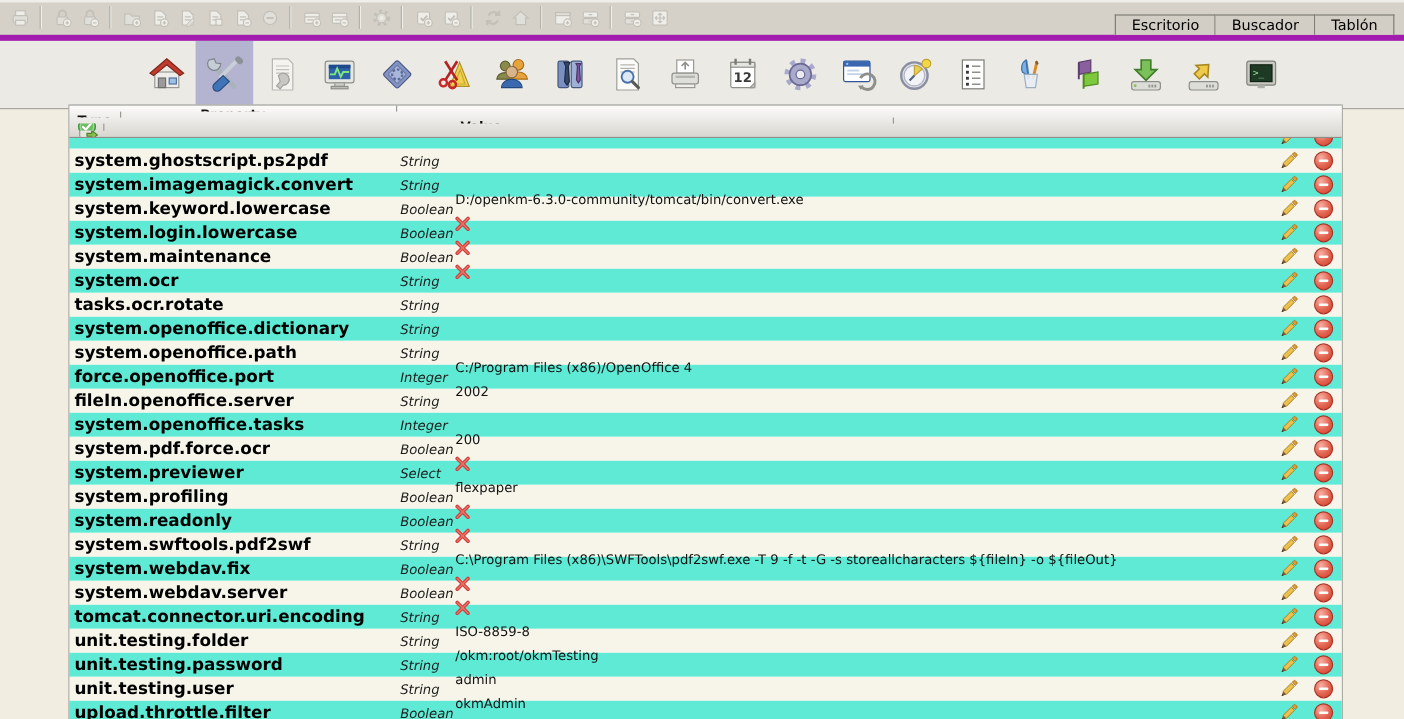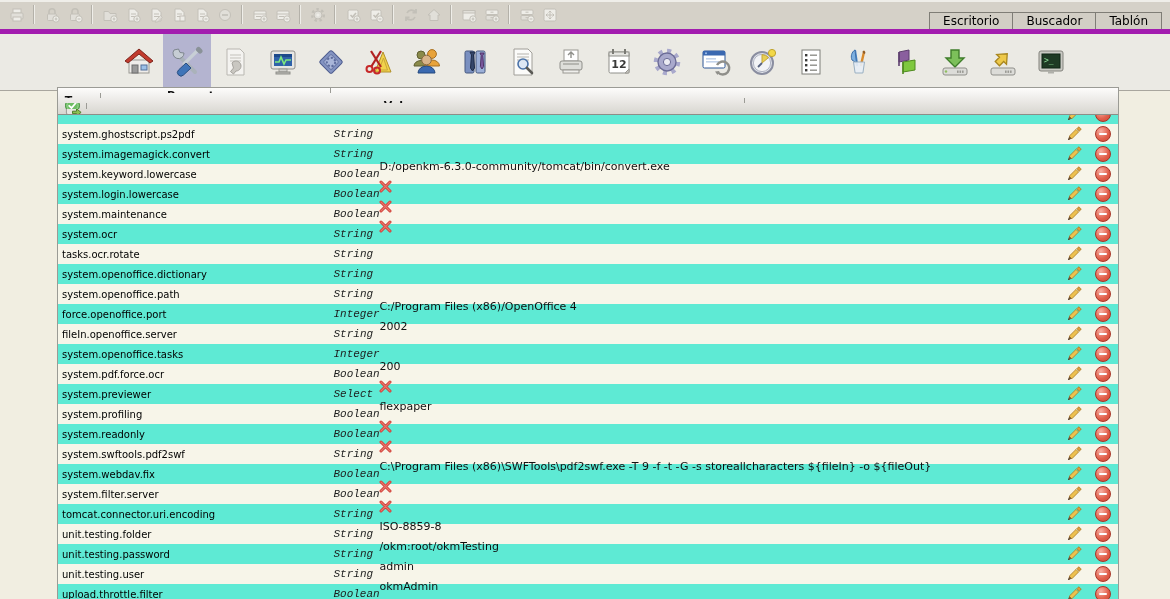--- a/index.html
+++ b/index.html
@@ -47,22 +47,22 @@
   }
   .th-prop{width:273px;}
   .th-type{width:43px;}
   .th-value{width:687px;}
   .th-edit{width:29px;display:flex;align-items:center;justify-content:center;}
   .th-del{width:30px;display:flex;align-items:center;justify-content:center;border-right:none;}
   .trow{display:flex;height:20px;align-items:center;}
   .trow.blue{background:#5eead4;}
   .trow.cream{background:#F7F5E9;}
   .td{box-sizing:border-box;}
-  .td-prop{width:273px;padding-left:4px;font-weight:normal;font-size:10px;color:#000;white-space:nowrap;overflow:hidden;}
-  .td-type{width:43px;padding-left:3px;font-size:11px;font-style:italic;color:#1c1c1c;white-space:nowrap;font-family:Liberation Mono, monospace;}
+  .td-prop{width:273px;padding-left:4px;font-weight:bold;font-size:14px;color:#000;white-space:nowrap;overflow:hidden;}
+  .td-type{width:43px;padding-left:3px;font-size:11px;font-style:italic;color:#1c1c1c;white-space:nowrap;}
   .td-value{width:687px;padding-left:6px;font-size:11px;color:#111;white-space:nowrap;overflow:hidden;display:flex;align-items:center;margin-top:24px;}
   .td-edit{width:29px;display:flex;justify-content:center;cursor:pointer;}
   .td-del{width:30px;display:flex;justify-content:center;cursor:pointer;}
   .clip{overflow:hidden;}
   .clip.p-top{height:9px;}
   .clip.p-top .trow{margin-top:-11px;}
   .clip.p-bottom{height:7px;}
   .minus-ic{
     width:14px;height:14px;border-radius:50%;
     background:radial-gradient(circle at 35% 30%, #f7b0a4, #e2614d 55%, #cc4433);
@@ -812,21 +812,21 @@
       <path d="M10.8 2.6 L12 1.4 a1.1 1.1 0 0 1 1.6 0 l1 1 a1.1 1.1 0 0 1 0 1.6 L13.4 5.2 Z" fill="#e09a3c" stroke="#a8791f" stroke-width="0.8"></path>
       <path d="M3.2 10.2 L5.8 12.8 L2 14 Z" fill="#7a5a36"></path>
       <path d="M2.9 12.3 L2 14 l1.8 -0.6 Z" fill="#3a2a18"></path>
           </svg>
         </div>
     <div class="td td-del">
           <div class="minus-ic"></div>
         </div>
   </div>
       <div class="trow cream">
-    <div class="td td-prop">system.filter.server</div>
+    <div class="td td-prop">system.webdav.server</div>
     <div class="td td-type">Boolean</div>
     <div class="td td-value">
           <svg width="13" height="13" viewBox="0 0 13 13">
             <path d="M2 2 L11 11 M11 2 L2 11" stroke="#cf3d36" stroke-width="3" stroke-linecap="round"></path>
             <path d="M2 2 L11 11 M11 2 L2 11" stroke="#e8746b" stroke-width="1.2" stroke-linecap="round"></path>
           </svg>
         </div>
     <div class="td td-edit">
           <svg width="16" height="16" viewBox="0 0 16 16">
       <path d="M3.2 10.2 L10 3.4 L12.6 6 L5.8 12.8 Z" fill="#edc14e" stroke="#a8791f" stroke-width="0.8"></path>

